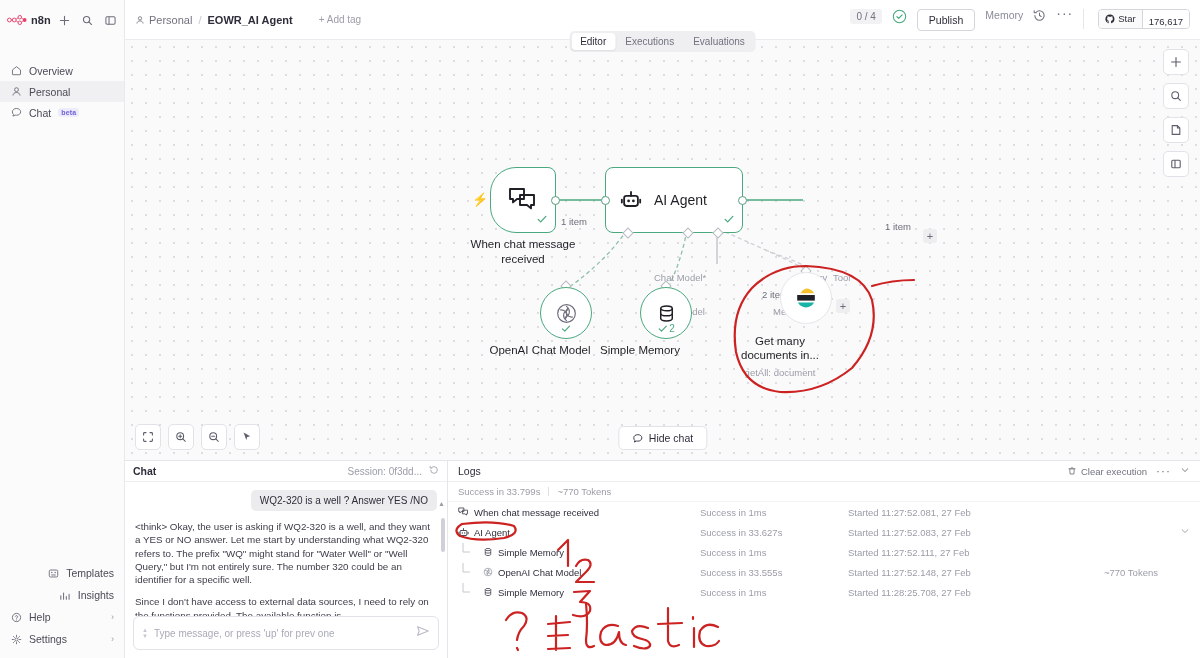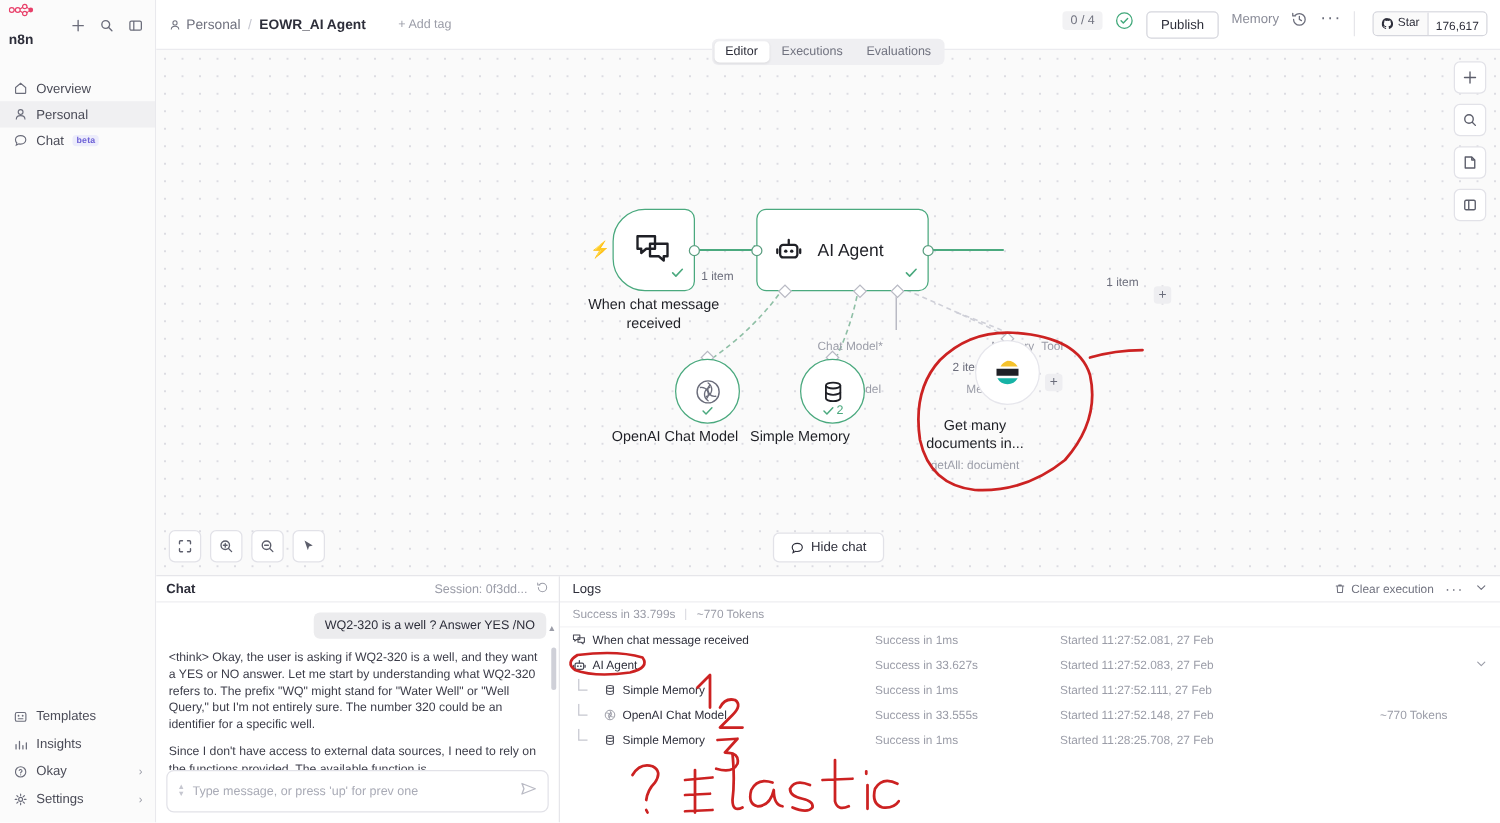--- a/index.html
+++ b/index.html
@@ -11,41 +11,41 @@
   }
   .app { position: relative; width: 1200px; height: 658px; display: flex; }
 
   
   .sidebar {
     width: 125px; height: 658px; background: #fbfbfb;
     border-right: 1px solid #e9e9ed;
     display: flex; flex-direction: column; flex: 0 0 125px;
   }
   .sb-top { height: 40px; display: flex; align-items: center; padding: 0 7px; gap: 5px; }
-  .logo-wrap { display: flex; align-items: flex-start; gap: 12px; flex-direction: column; }
+  .logo-wrap { display: flex; align-items: flex-start; gap: 0; }
   .logo-mark { width: 24px; height: 12px; }
   .logo-text { font-size: 11px; font-weight: 700; color: #2d2e3a; letter-spacing: .1px; }
   .sb-icon-btn {
     width: 17px; height: 17px; display: flex; align-items: center; justify-content: center;
     color: #6b6d7b; cursor: pointer; border-radius: 3px;
   }
   .sb-icon-btn svg { display: block; }
   .sb-nav { margin-top: 20px; }
   .sb-item {
     display: flex; align-items: center; gap: 7px;
     height: 21px; padding: 0 10px; font-size: 10.5px; color: #4a4b57; cursor: pointer;
   }
   .sb-item.active { background: #f0f0f2; }
   .sb-item .ic { width: 12px; height: 12px; display: flex; align-items: center; justify-content: center; color: #6b6d7b; }
   .badge-beta {
     font-size: 7px; background: #ececfb; color: #6e62d6; border-radius: 3px;
     padding: 1px 3px; font-weight: 600; letter-spacing: .2px;
   }
   .sb-bottom { margin-top: auto; padding-bottom: 8px; }
-  .sb-bottom .sb-item { height: 22px; }
+  .sb-bottom .sb-item { height: 22px; justify-content: flex-end; }
   .chev { margin-left: auto; color: #9b9da8; font-size: 9px; }
 
   
   .main { flex: 1; display: flex; flex-direction: column; position: relative; width: 1075px; }
 
   
   .header {
     height: 40px; background: #fff; border-bottom: 1px solid #ebebef;
     display: flex; align-items: center; padding: 0 10px; position: relative; flex: 0 0 40px;
   }
@@ -300,21 +300,21 @@
         <span>Insights</span>
       </div>
       <div class="sb-item">
         <span class="ic">
           <svg width="11" height="11" viewBox="0 0 12 12">
               <circle cx="6" cy="6" r="4.5" fill="none" stroke="currentColor" stroke-width="1"></circle>
               <path d="M4.8 4.7a1.25 1.25 0 012.4.45c0 .85-1.2 1-1.2 1.85" fill="none" stroke="currentColor" stroke-width="1" stroke-linecap="round"></path>
               <circle cx="6" cy="8.6" r=".55" fill="currentColor"></circle>
             </svg>
         </span>
-        <span>Okay</span>
+        <span>Help</span>
         <span class="chev">›</span>
       </div>
       <div class="sb-item">
         <span class="ic">
           <svg width="11" height="11" viewBox="0 0 12 12">
               <circle cx="6" cy="6" r="1.7" fill="none" stroke="currentColor" stroke-width="1"></circle>
               <path d="M6 1.3v1.4M6 9.3v1.4M1.3 6h1.4M9.3 6h1.4M2.7 2.7l1 1M8.3 8.3l1 1M9.3 2.7l-1 1M3.7 8.3l-1 1" stroke="currentColor" stroke-width="1" stroke-linecap="round"></path>
             </svg>
         </span>
         <span>Settings</span>

